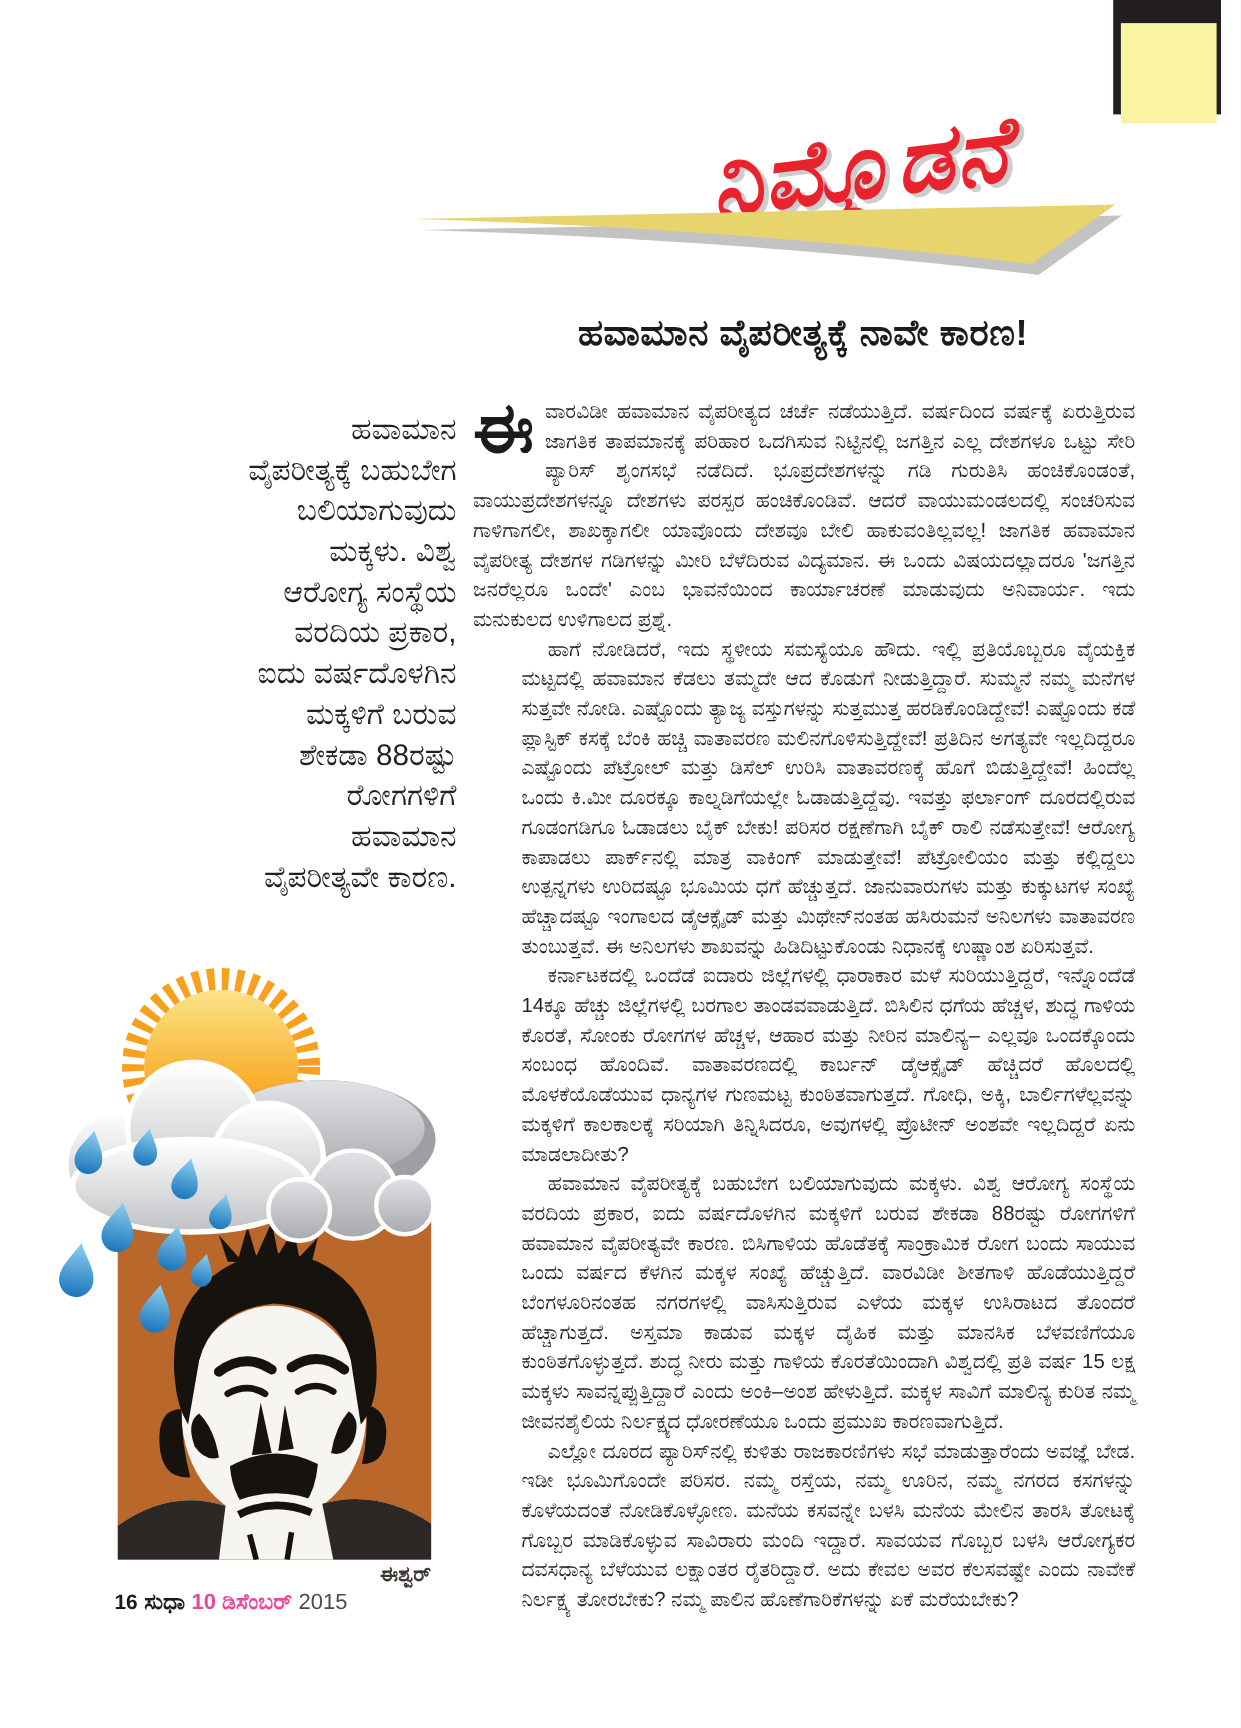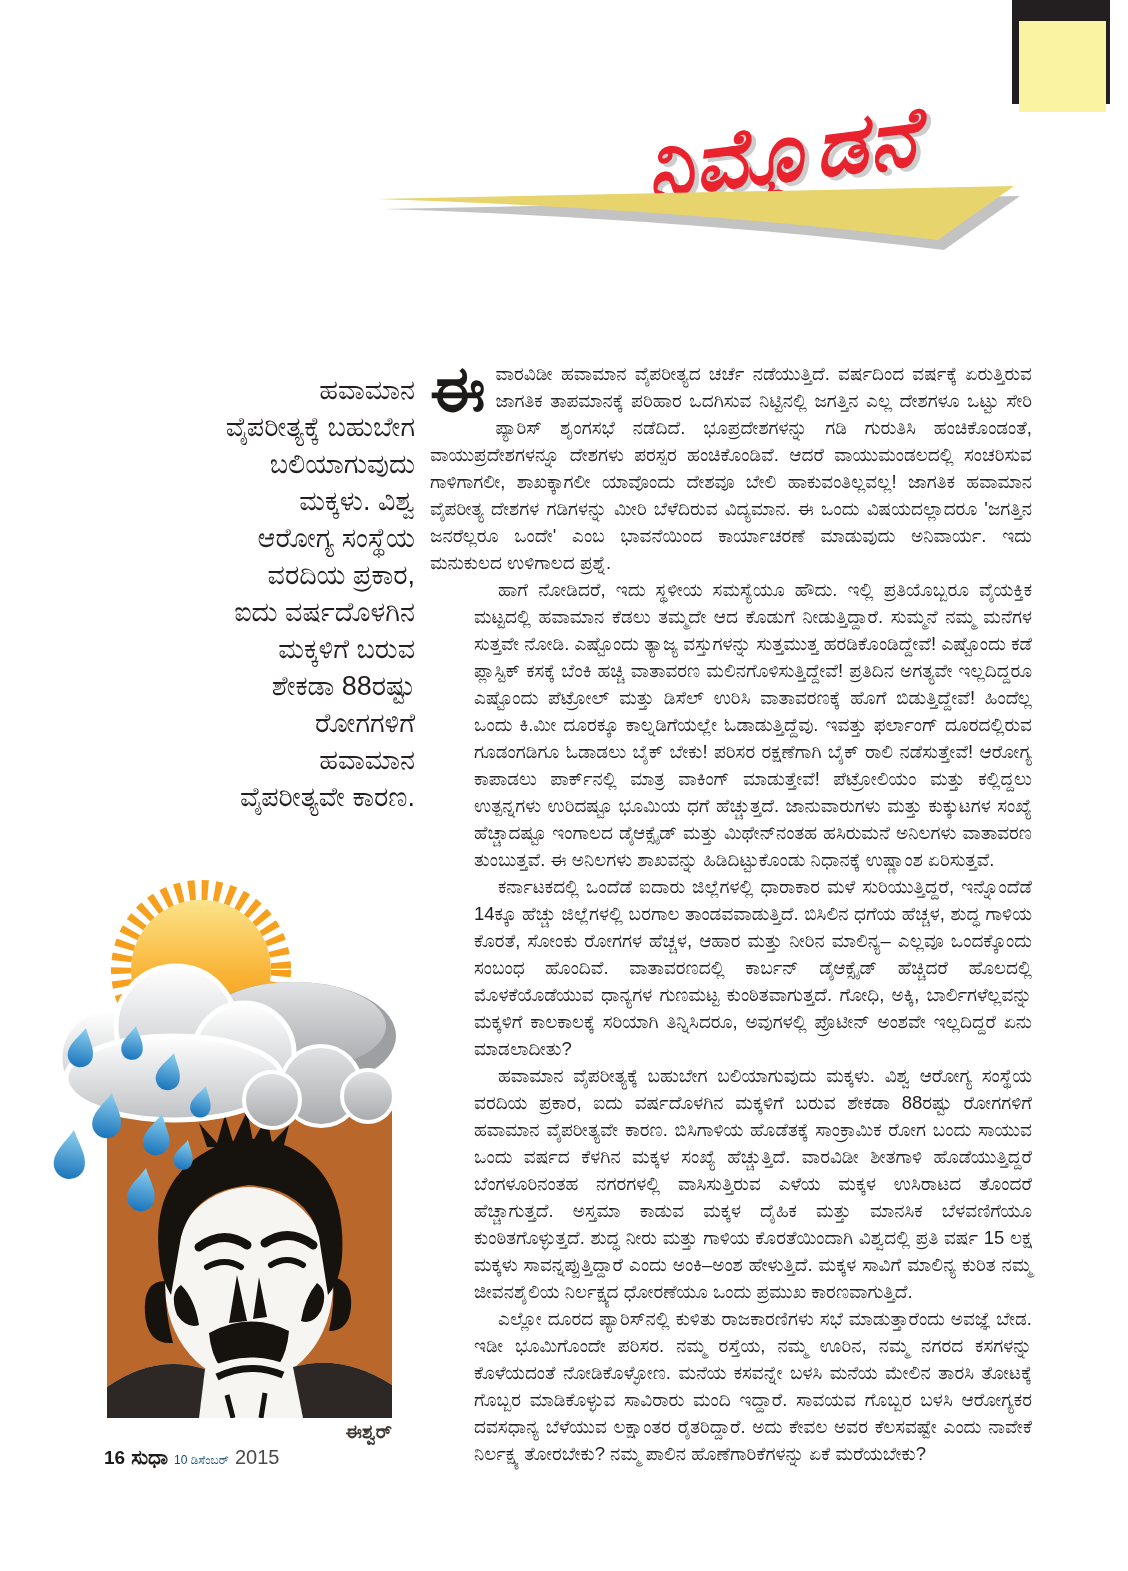--- a/index.html
+++ b/index.html
@@ -71,38 +71,39 @@
   .weather { position:absolute; left:16px; top:868px; width:420px; height:360px; z-index:3; }
   .credit {
     position:absolute; left:107px; top:1421px; width:285px;
     text-align:right; font-size:19px; font-weight:bold; color:#3c3733;
   }
 
   
   .footer { position:absolute; left:104px; top:1446px; white-space:nowrap; }
   .footer .pgnum { font-size:19px; font-weight:bold; color:#1d1b1a; }
   .footer .mag { font-size:20px; font-weight:bold; color:#1d1b1a; margin-left:6px; }
-  .footer .date { font-size:12px; font-weight:normal; color:#0c4a6e; margin-left:6px; }
+  .footer .date { font-size:20px; font-weight:bold; color:#ec4899; margin-left:6px; }
   .footer .year { font-size:20px; color:#4a4a4a; margin-left:6px; }
 </style>
 </head>
 <body>
 
 <div class="page">
 
   <div class="corner-black"></div>
   <div class="corner-yellow"></div>
 
   <div class="masthead">ನಿಮ್ಮೊಡನೆ</div>
 
   <svg class="swoosh" viewBox="0 0 644 68" aria-hidden="true">
     <path d="M6,21 L642,8 L566,62 Q300,30 6,21 Z" fill="#b9b9b9" opacity="0.85" transform="translate(2,5)"></path>
     <path d="M0,16 L638,3 L562,57 Q298,25 0,16 Z" fill="#e7d46c"></path>
   </svg>
 
+  <h1 class="headline">ಹವಾಮಾನ ವೈಪರೀತ್ಯಕ್ಕೆ ನಾವೇ ಕಾರಣ!</h1>
 
   <div class="pullquote">ಹವಾಮಾನ
 ವೈಪರೀತ್ಯಕ್ಕೆ ಬಹುಬೇಗ
 ಬಲಿಯಾಗುವುದು
 ಮಕ್ಕಳು. ವಿಶ್ವ
 ಆರೋಗ್ಯ ಸಂಸ್ಥೆಯ
 ವರದಿಯ ಪ್ರಕಾರ,
 ಐದು ವರ್ಷದೊಳಗಿನ
 ಮಕ್ಕಳಿಗೆ ಬರುವ
 ಶೇಕಡಾ 88ರಷ್ಟು

